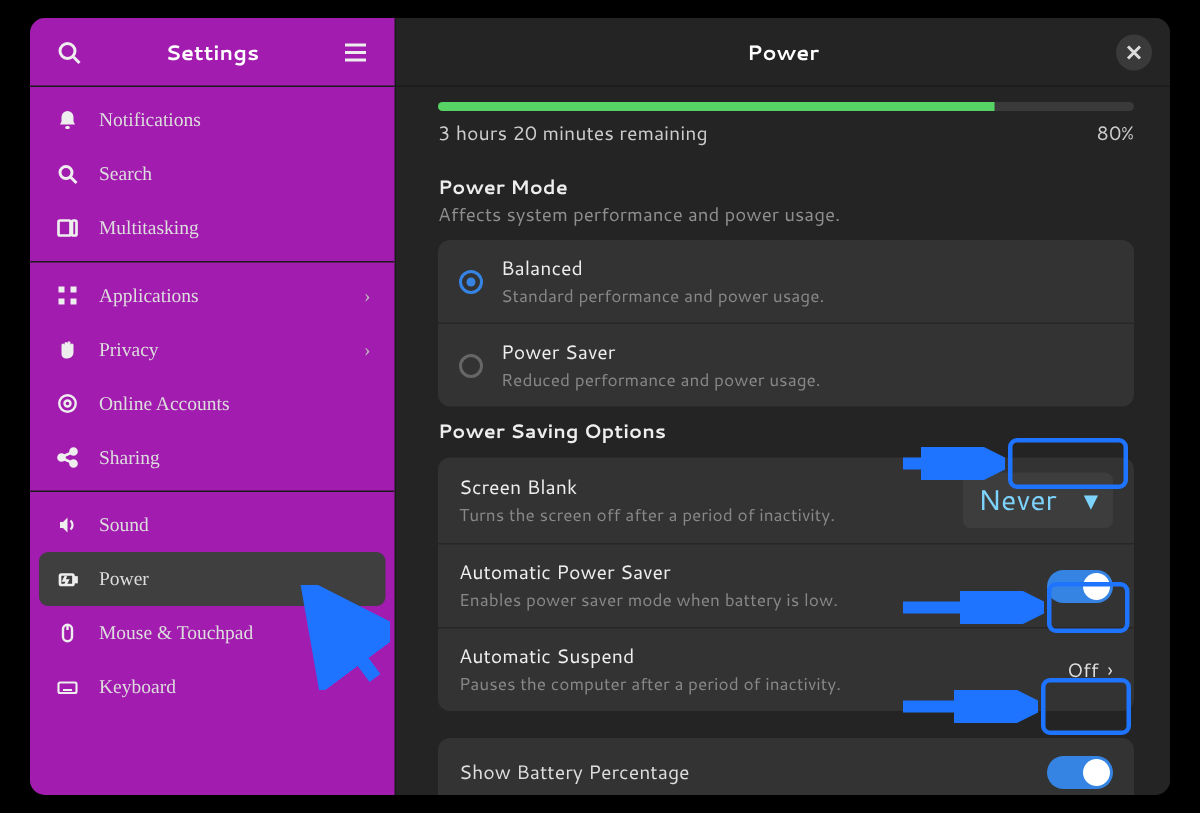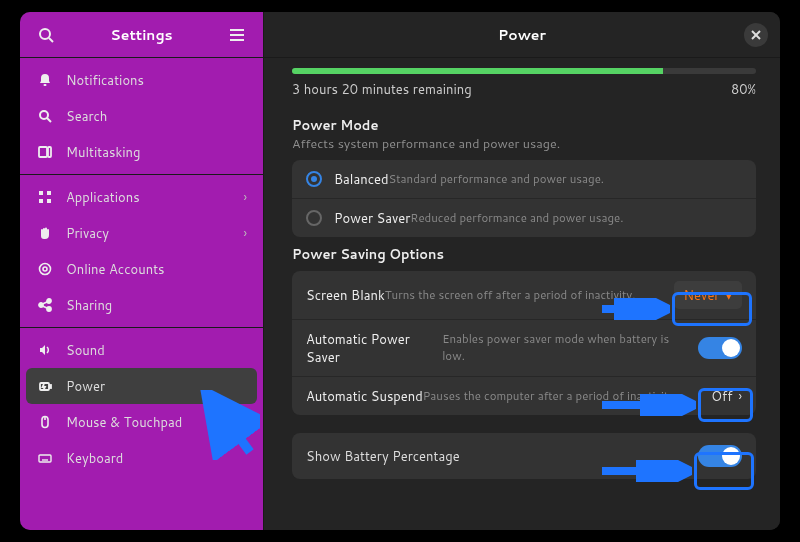--- a/index.html
+++ b/index.html
@@ -45,20 +45,21 @@
   .nav { flex: 1; overflow: auto; padding: 4px 0; }
   .nav-item {
     display: flex; align-items: center;
     height: 36px;
     padding: 0 16px;
     color: #ddd;
     cursor: pointer;
     gap: 12px;
     font-size: 13px;
     font-weight: 500;
+    font-family: Liberation Serif, serif;
   }
   .nav-item.selected {
     background: #3f3f3f;
     border-radius: 6px;
     margin: 0 6px; padding: 0 10px;
   }
   .nav-item .nav-icon { width: 18px; display:flex; justify-content:center; color:#eee; }
   .nav-item .chev { margin-left:auto; color:#bbb; }
   .nav-sep { height:1px; background:#1a1a1a; margin:4px 0; }
 
@@ -79,31 +80,31 @@
 
   .section-title { font-weight:700; color:#eee; margin-top:8px; }
   .section-sub { color:#8e8e8e; font-size:12.5px; margin-bottom:8px; }
 
   .card { background:#333; border-radius:8px; overflow:hidden; }
   .card-row {
     display:flex; align-items:center; gap:12px;
     padding:10px 14px; border-bottom:1px solid #272727;
   }
   .card-row:last-child { border-bottom:none; }
-  .card-row .texts { flex:1; display:flex; flex-direction:row; }
+  .card-row .texts { flex:1; display:flex; flex-direction:column; }
   .card-row .row-title { color:#eee; font-size:13px; }
   .card-row .row-sub { color:#888; font-size:11.5px; }
   .radio { width:16px; height:16px; border-radius:50%; border:2px solid #666; position:relative; }
   .radio.checked { border-color:#3584e4; }
   .radio.checked::after { content:""; position:absolute; inset:3px; background:#3584e4; border-radius:50%; }
 
   .combo {
-    display:flex; align-items:center; gap:6px;
+    display:flex; align-items:center; gap:18px;
     background:#3d3d3d; padding:5px 10px; border-radius:5px;
-    font-size:13px; color:#f97316;
+    font-size:19px; color:#7dd3fc;
   }
   .toggle {
     width:44px; height:22px; border-radius:11px; position:relative;
     background:#3584e4;
   }
   .toggle .knob { position:absolute; right:2px; top:2px; width:18px; height:18px; background:#fff; border-radius:50%; }
   .linkval { display:flex; align-items:center; gap:6px; color:#ddd; font-size:13px; }
 
   .solo-row {
     margin-top:18px; background:#333; border-radius:8px;

